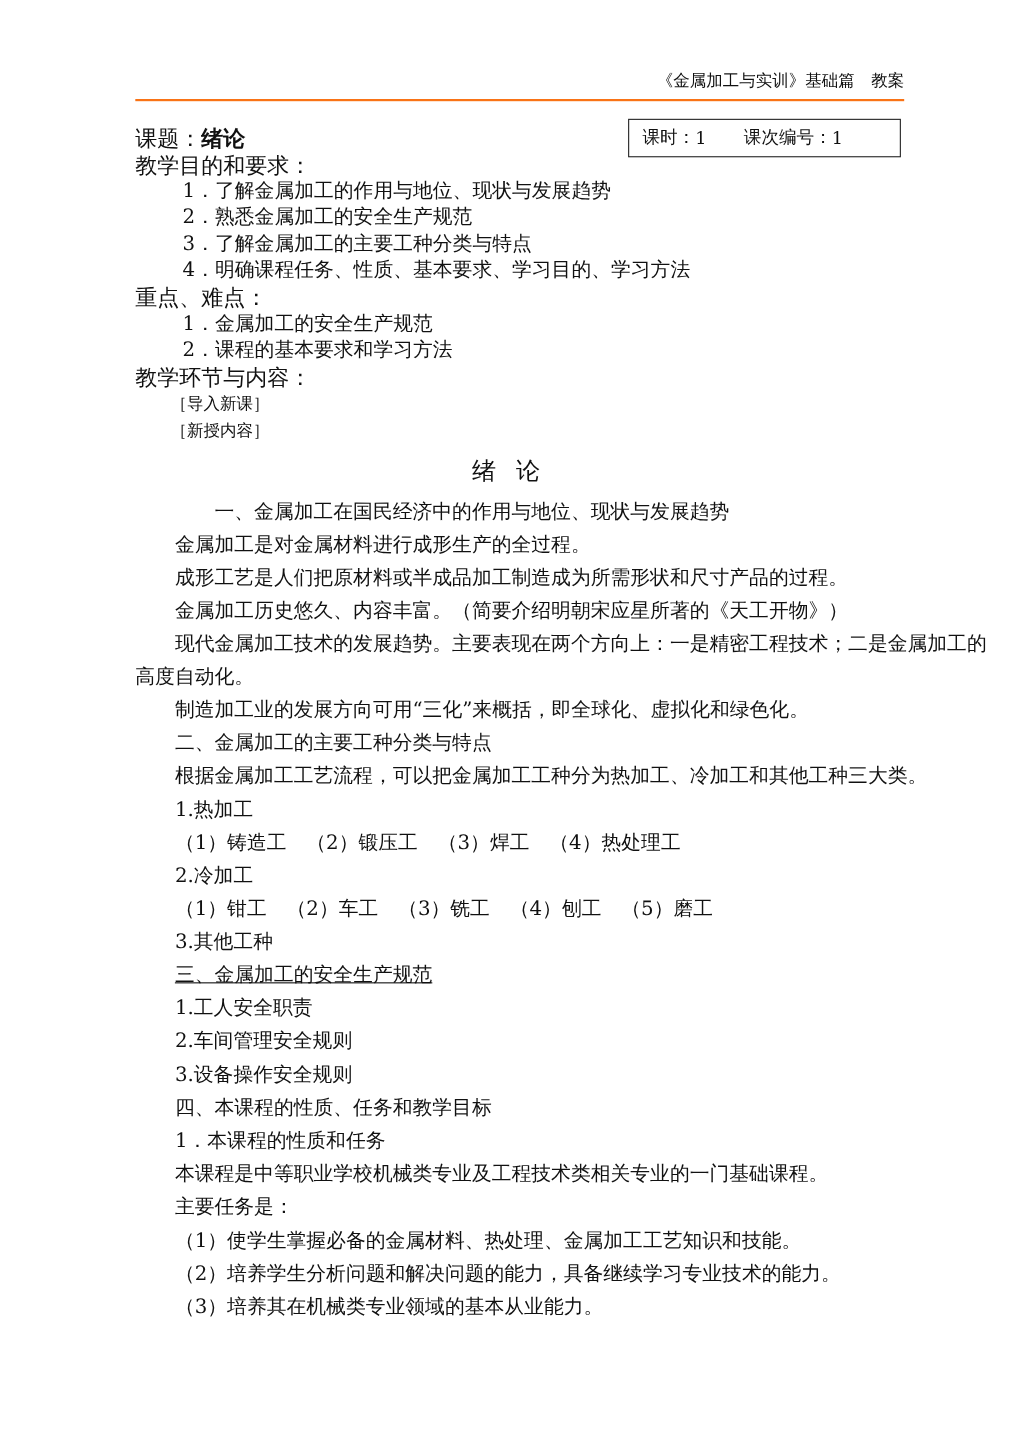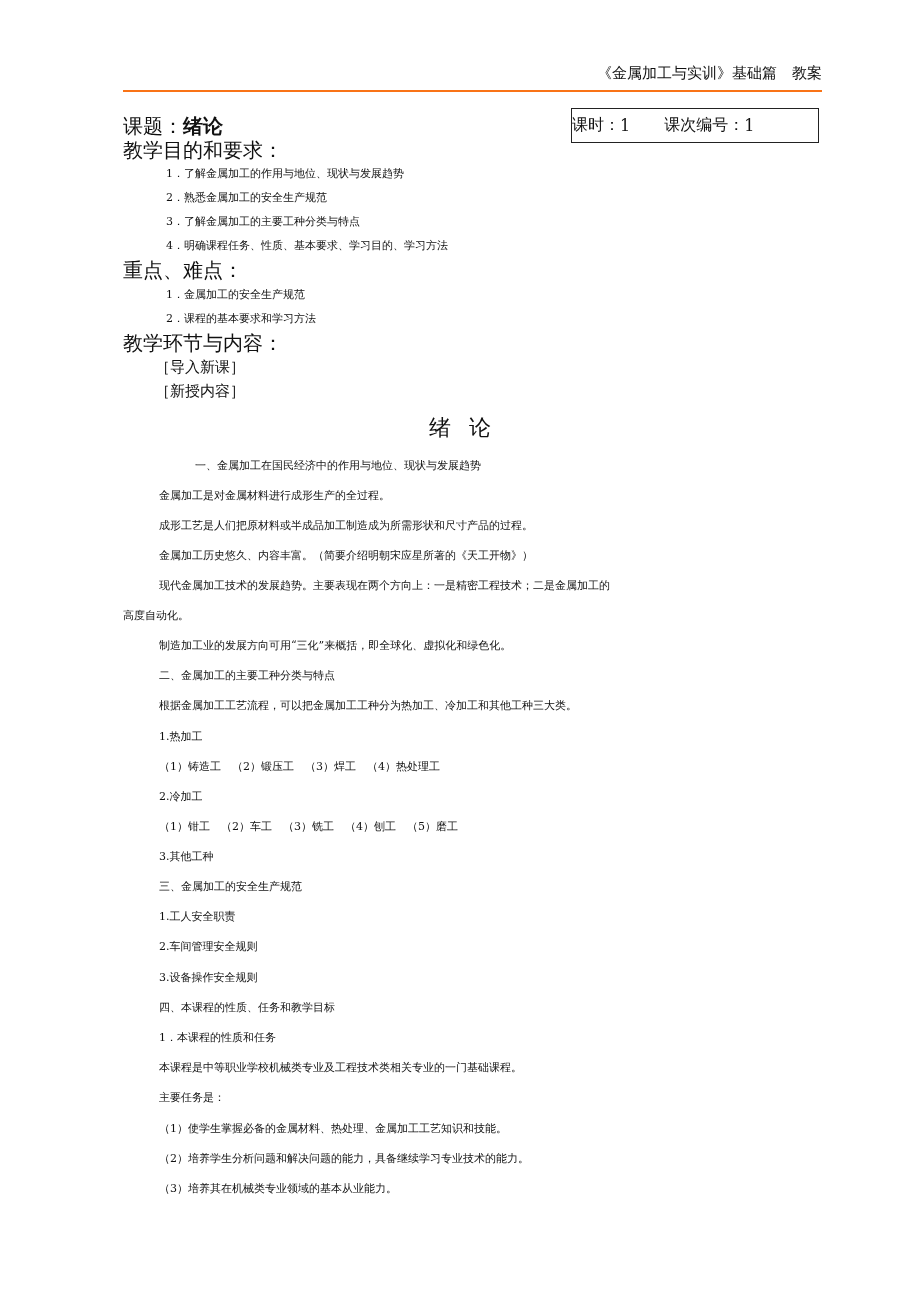--- a/index.html
+++ b/index.html
@@ -12,26 +12,26 @@
       position: absolute; left: 123px; top: 62px; width: 699px; height: 28px;
       border-bottom: 2px solid #f97316;
     }
     .page-header .title {
       position: absolute; right: 0; top: 2px;
       font-size: 15px; letter-spacing: 0px; white-space: nowrap;
     }
     .lesson-box {
       position: absolute; left: 571px; top: 108px; width: 248px; height: 35px;
       border: 1.5px solid #222222; box-sizing: border-box;
-      font-size: 16px; display: flex; align-items: center; padding-left: 0;
+      font-size: 16px; display: flex; align-items: center; padding-left: 12px;
       white-space: nowrap;
     }
     .lesson-box .gap { display: inline-block; width: 34px; }
     .line {
-      position: absolute; white-space: nowrap; font-size: 11px; line-height: 20px;
+      position: absolute; white-space: nowrap; font-size: 18px; line-height: 20px;
     }
     .big { font-size: 20px; }
     .bold { font-weight: bold; }
     .center-title {
       position: absolute; left: 0; width: 920px; text-align: center; top: 413px;
       font-size: 22px; letter-spacing: 18px; padding-left: 18px; box-sizing: border-box;
     }
     .bracket { font-family: "DejaVu Sans", "Liberation Sans", sans-serif; font-size: 15px; }
   </style>
 </head>
@@ -76,21 +76,21 @@
 <div class="line" style="left:159px; top:576px;">现代金属加工技术的发展趋势。主要表现在两个方向上：一是精密工程技术；二是金属加工的</div>
 <div class="line" style="left:123px; top:606px;">高度自动化。</div>
 <div class="line" style="left:159px; top:636px;">制造加工业的发展方向可用“三化”来概括，即全球化、虚拟化和绿色化。</div>
 <div class="line" style="left:159px; top:666px;">二、金属加工的主要工种分类与特点</div>
 <div class="line" style="left:159px; top:696px;">根据金属加工工艺流程，可以把金属加工工种分为热加工、冷加工和其他工种三大类。</div>
 <div class="line" style="left:159px; top:727px;">1.热加工</div>
 <div class="line" style="left:159px; top:757px;">（1）铸造工　（2）锻压工　（3）焊工　（4）热处理工</div>
 <div class="line" style="left:159px; top:787px;">2.冷加工</div>
 <div class="line" style="left:159px; top:817px;">（1）钳工　（2）车工　（3）铣工　（4）刨工　（5）磨工</div>
 <div class="line" style="left:159px; top:847px;">3.其他工种</div>
-<div class="line" style="left:159px; top:877px;">三、金属加工的安全生产规范</div>
+<div class="line" style="left:159px; top:877px;text-decoration:underline;">三、金属加工的安全生产规范</div>
 <div class="line" style="left:159px; top:907px;">1.工人安全职责</div>
 <div class="line" style="left:159px; top:937px;">2.车间管理安全规则</div>
 <div class="line" style="left:159px; top:968px;">3.设备操作安全规则</div>
 <div class="line" style="left:159px; top:998px;">四、本课程的性质、任务和教学目标</div>
 <div class="line" style="left:159px; top:1028px;">1．本课程的性质和任务</div>
 <div class="line" style="left:159px; top:1058px;">本课程是中等职业学校机械类专业及工程技术类相关专业的一门基础课程。</div>
 <div class="line" style="left:159px; top:1088px;">主要任务是：</div>
 <div class="line" style="left:159px; top:1119px;">（1）使学生掌握必备的金属材料、热处理、金属加工工艺知识和技能。</div>
 <div class="line" style="left:159px; top:1149px;">（2）培养学生分析问题和解决问题的能力，具备继续学习专业技术的能力。</div>
 <div class="line" style="left:159px; top:1179px;">（3）培养其在机械类专业领域的基本从业能力。</div>

